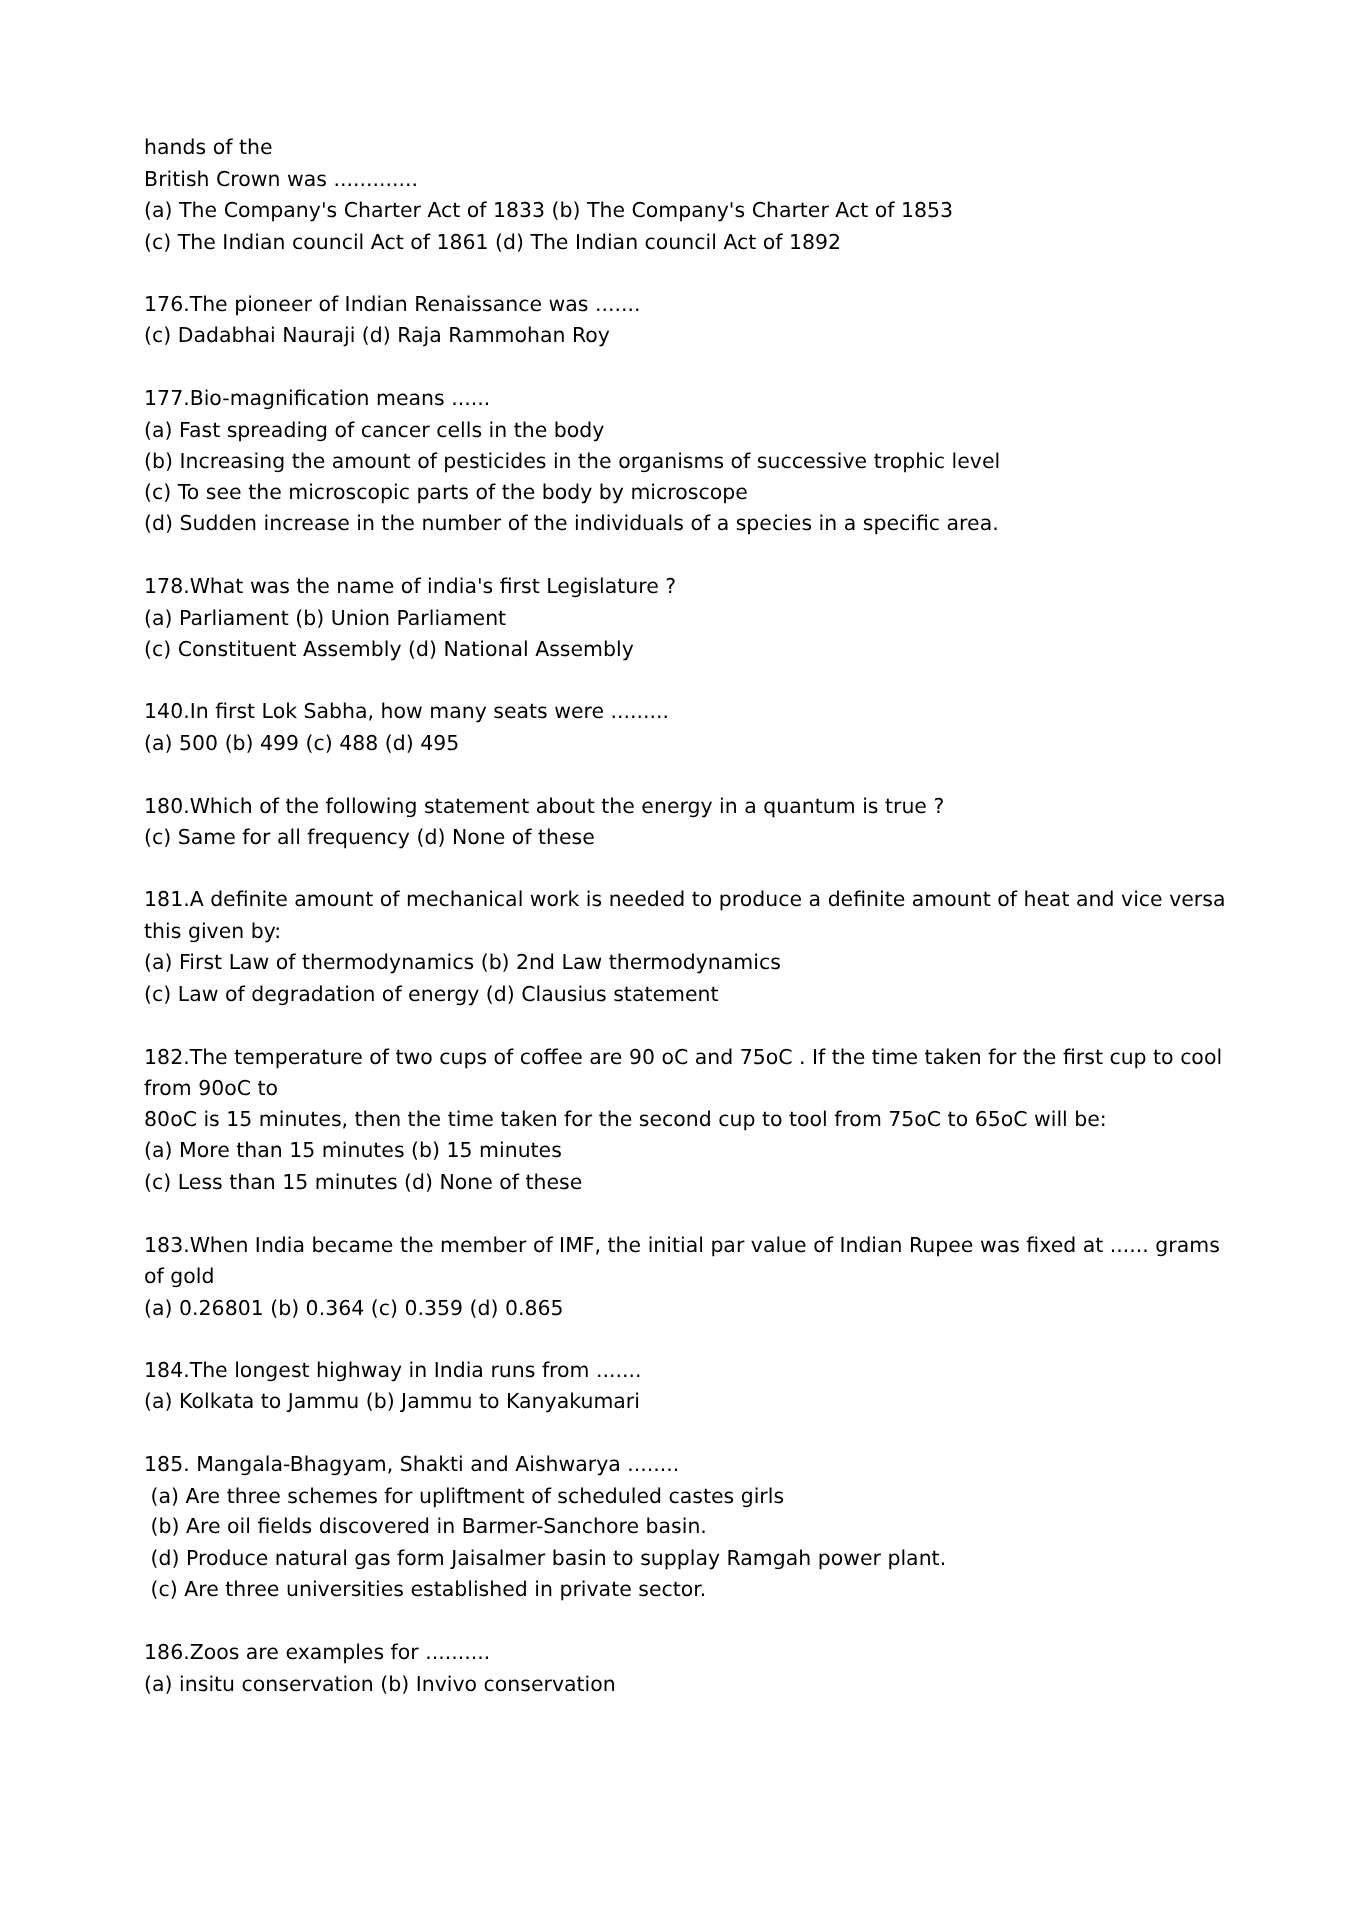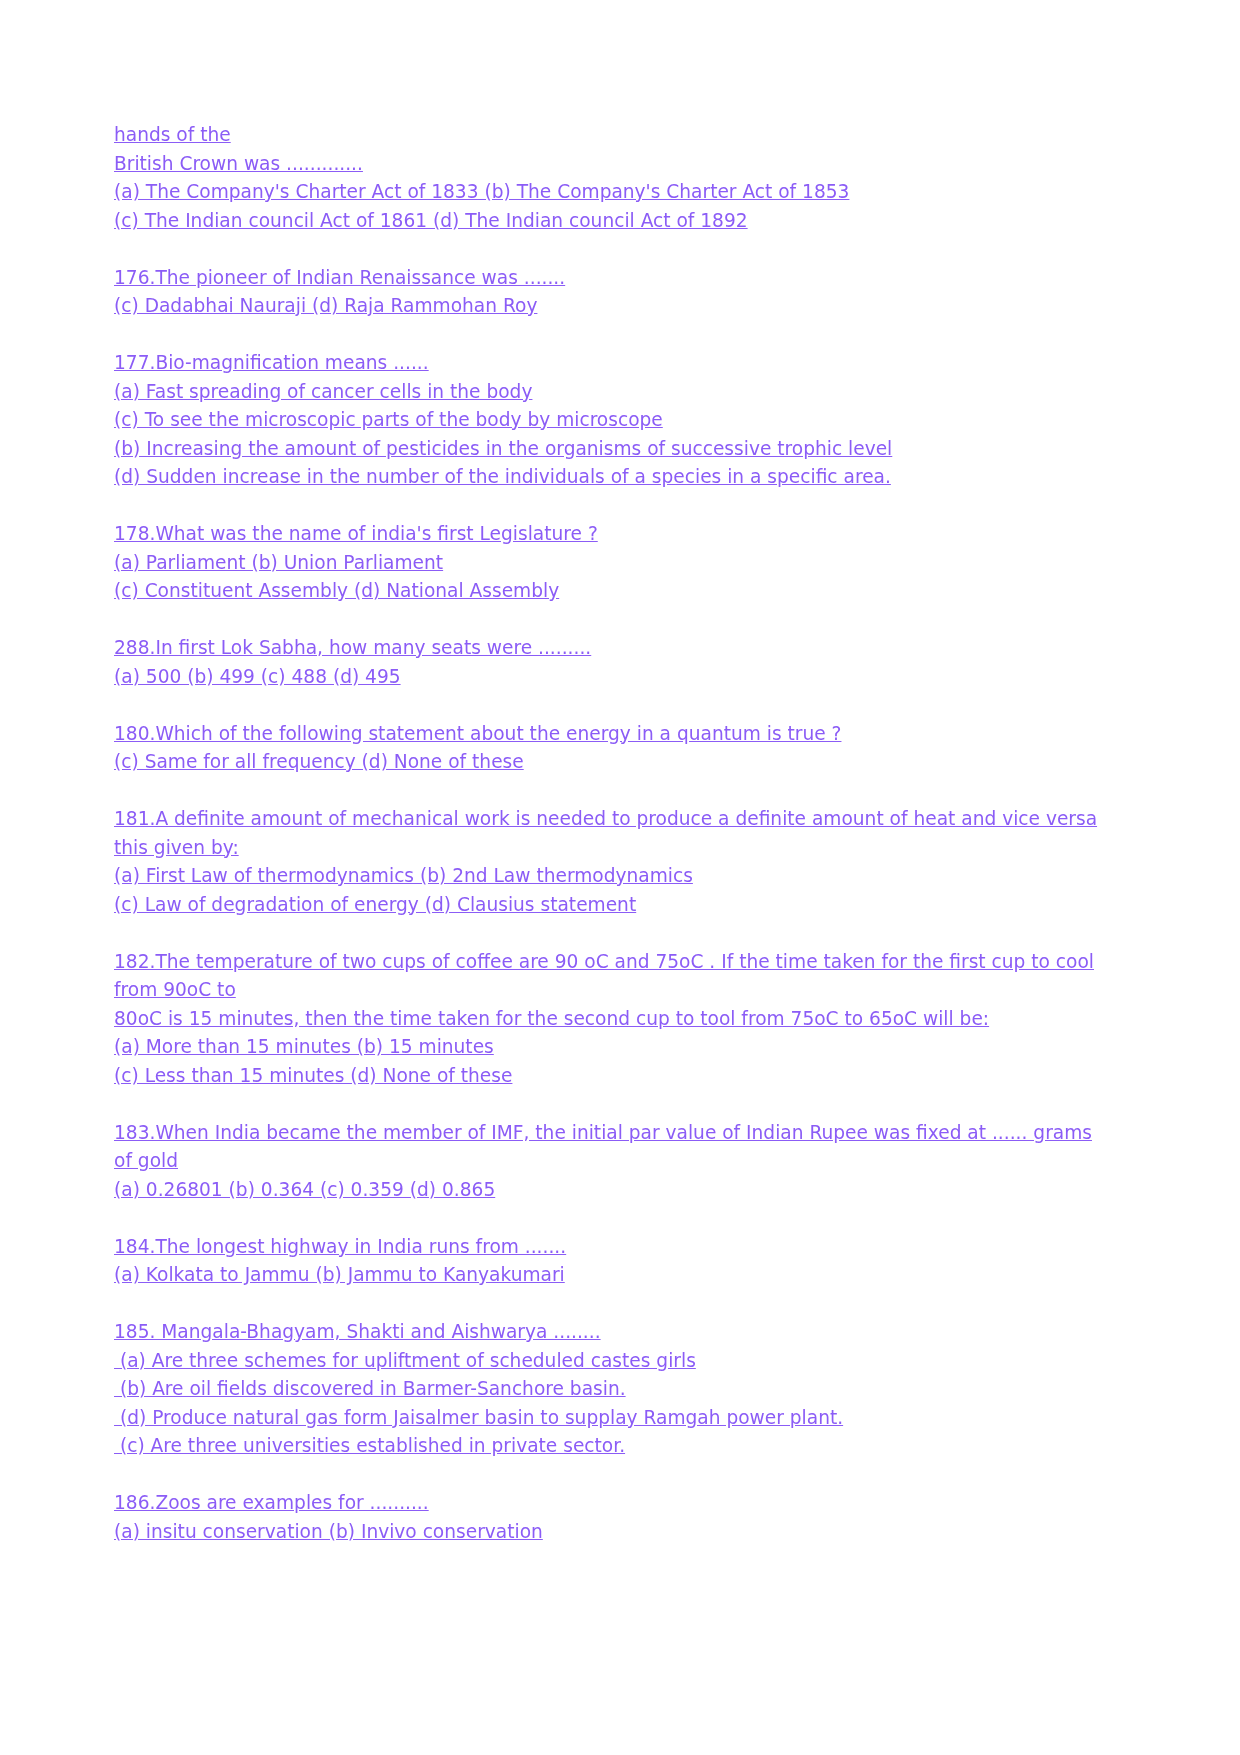--- a/index.html
+++ b/index.html
@@ -1,21 +1,20 @@
 <!DOCTYPE html>
 <html><head>
   <meta charset="utf-8">
   <style>
     html, body { margin: 0; padding: 0; background: #ffffff; }
     body { width: 1240px; height: 1755px; position: relative; overflow: hidden; }
     .page {
-      position: absolute; left: 114px; top: 121px; width: 1100px;
+      position: absolute; left: 131px; top: 121px; width: 1100px;
       font-family: "DejaVu Sans", sans-serif; font-size: 18.6px; line-height: 28.5px;
-      color: #8b5cf6;
-      text-decoration: underline;
+      color: #000000;
     }
     .q { margin: 0 0 28.5px 0; }
     .line { display: block; white-space: pre; height: 28.5px; }
   </style>
 </head>
 <body>
 
 <div class="page">
   <div class="q">
     <span class="line">hands of the</span>
@@ -23,31 +22,31 @@
     <span class="line">(a) The Company's Charter Act of 1833 (b) The Company's Charter Act of 1853</span>
     <span class="line">(c) The Indian council Act of 1861 (d) The Indian council Act of 1892</span>
   </div>
   <div class="q">
     <span class="line">176.The pioneer of Indian Renaissance was .......</span>
     <span class="line">(c) Dadabhai Nauraji (d) Raja Rammohan Roy</span>
   </div>
   <div class="q">
     <span class="line">177.Bio-magnification means ......</span>
     <span class="line">(a) Fast spreading of cancer cells in the body</span>
+    <span class="line">(b) Increasing the amount of pesticides in the organisms of successive trophic level</span>
     <span class="line">(c) To see the microscopic parts of the body by microscope</span>
-    <span class="line">(b) Increasing the amount of pesticides in the organisms of successive trophic level</span>
     <span class="line">(d) Sudden increase in the number of the individuals of a species in a specific area.</span>
   </div>
   <div class="q">
     <span class="line">178.What was the name of india's first Legislature ?</span>
     <span class="line">(a) Parliament (b) Union Parliament</span>
     <span class="line">(c) Constituent Assembly (d) National Assembly</span>
   </div>
   <div class="q">
-    <span class="line">288.In first Lok Sabha, how many seats were .........</span>
+    <span class="line">140.In first Lok Sabha, how many seats were .........</span>
     <span class="line">(a) 500 (b) 499 (c) 488 (d) 495</span>
   </div>
   <div class="q">
     <span class="line">180.Which of the following statement about the energy in a quantum is true ?</span>
     <span class="line">(c) Same for all frequency (d) None of these</span>
   </div>
   <div class="q">
     <span class="line">181.A definite amount of mechanical work is needed to produce a definite amount of heat and vice versa</span>
     <span class="line">this given by:</span>
     <span class="line">(a) First Law of thermodynamics (b) 2nd Law thermodynamics</span>

